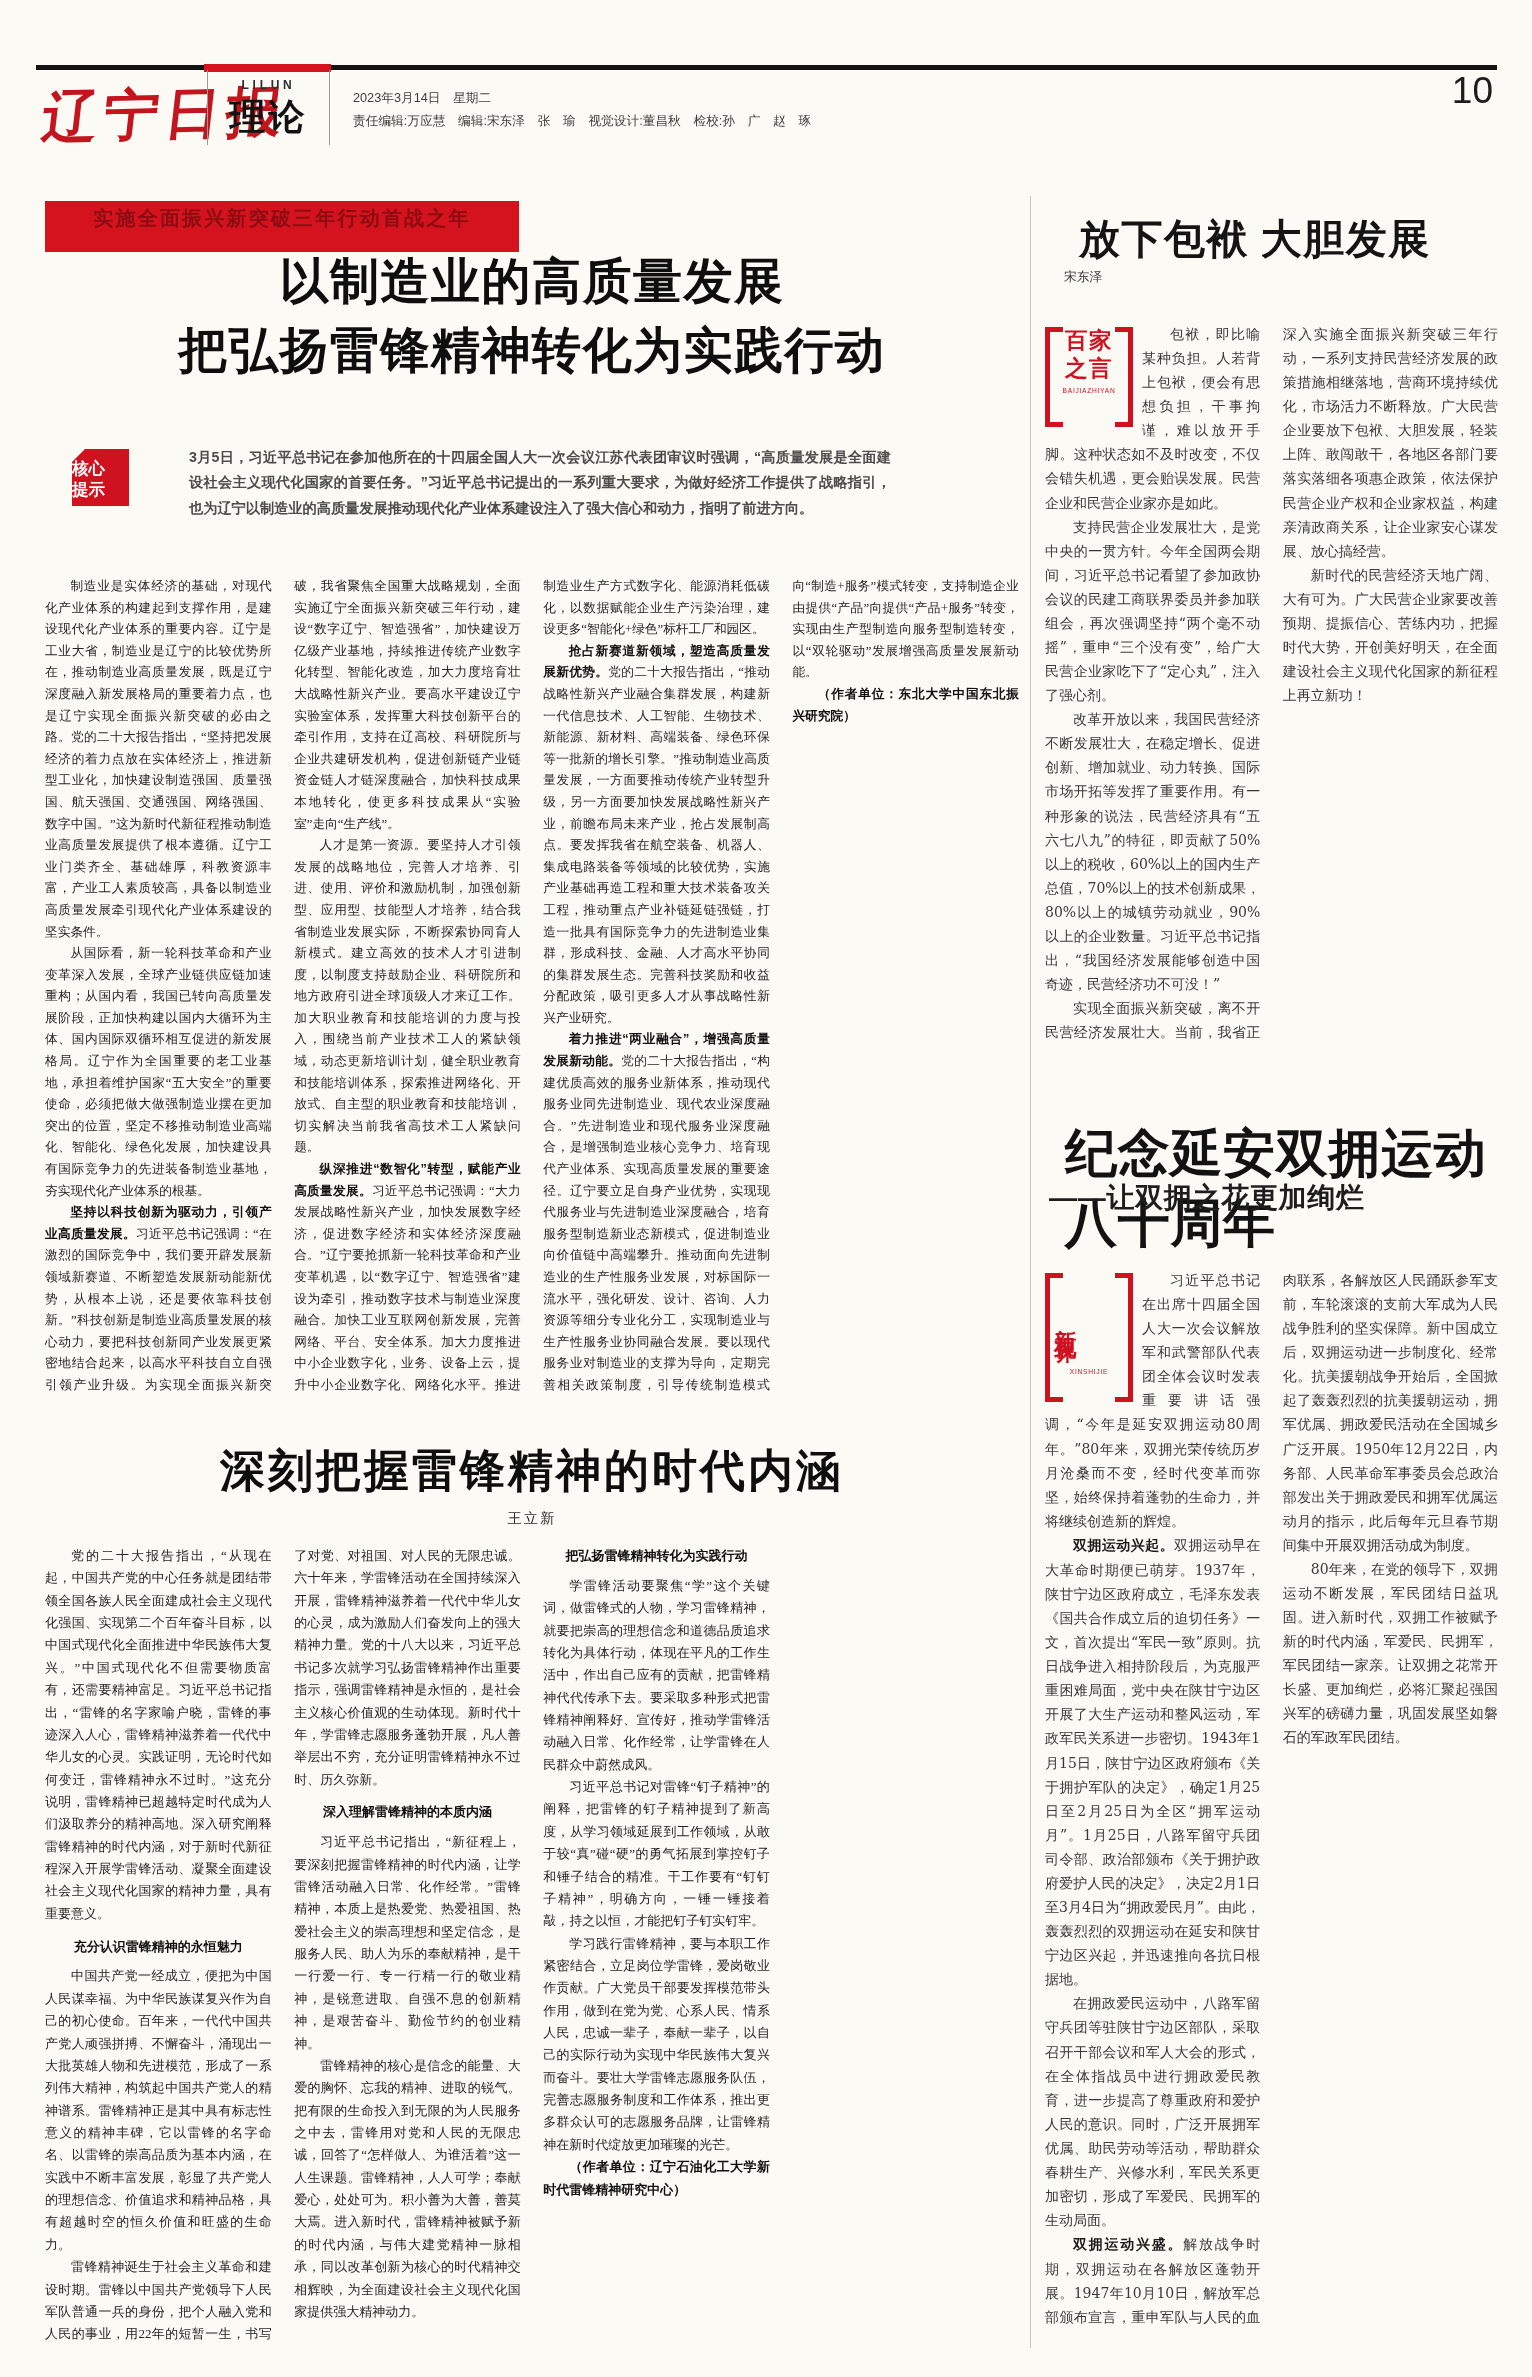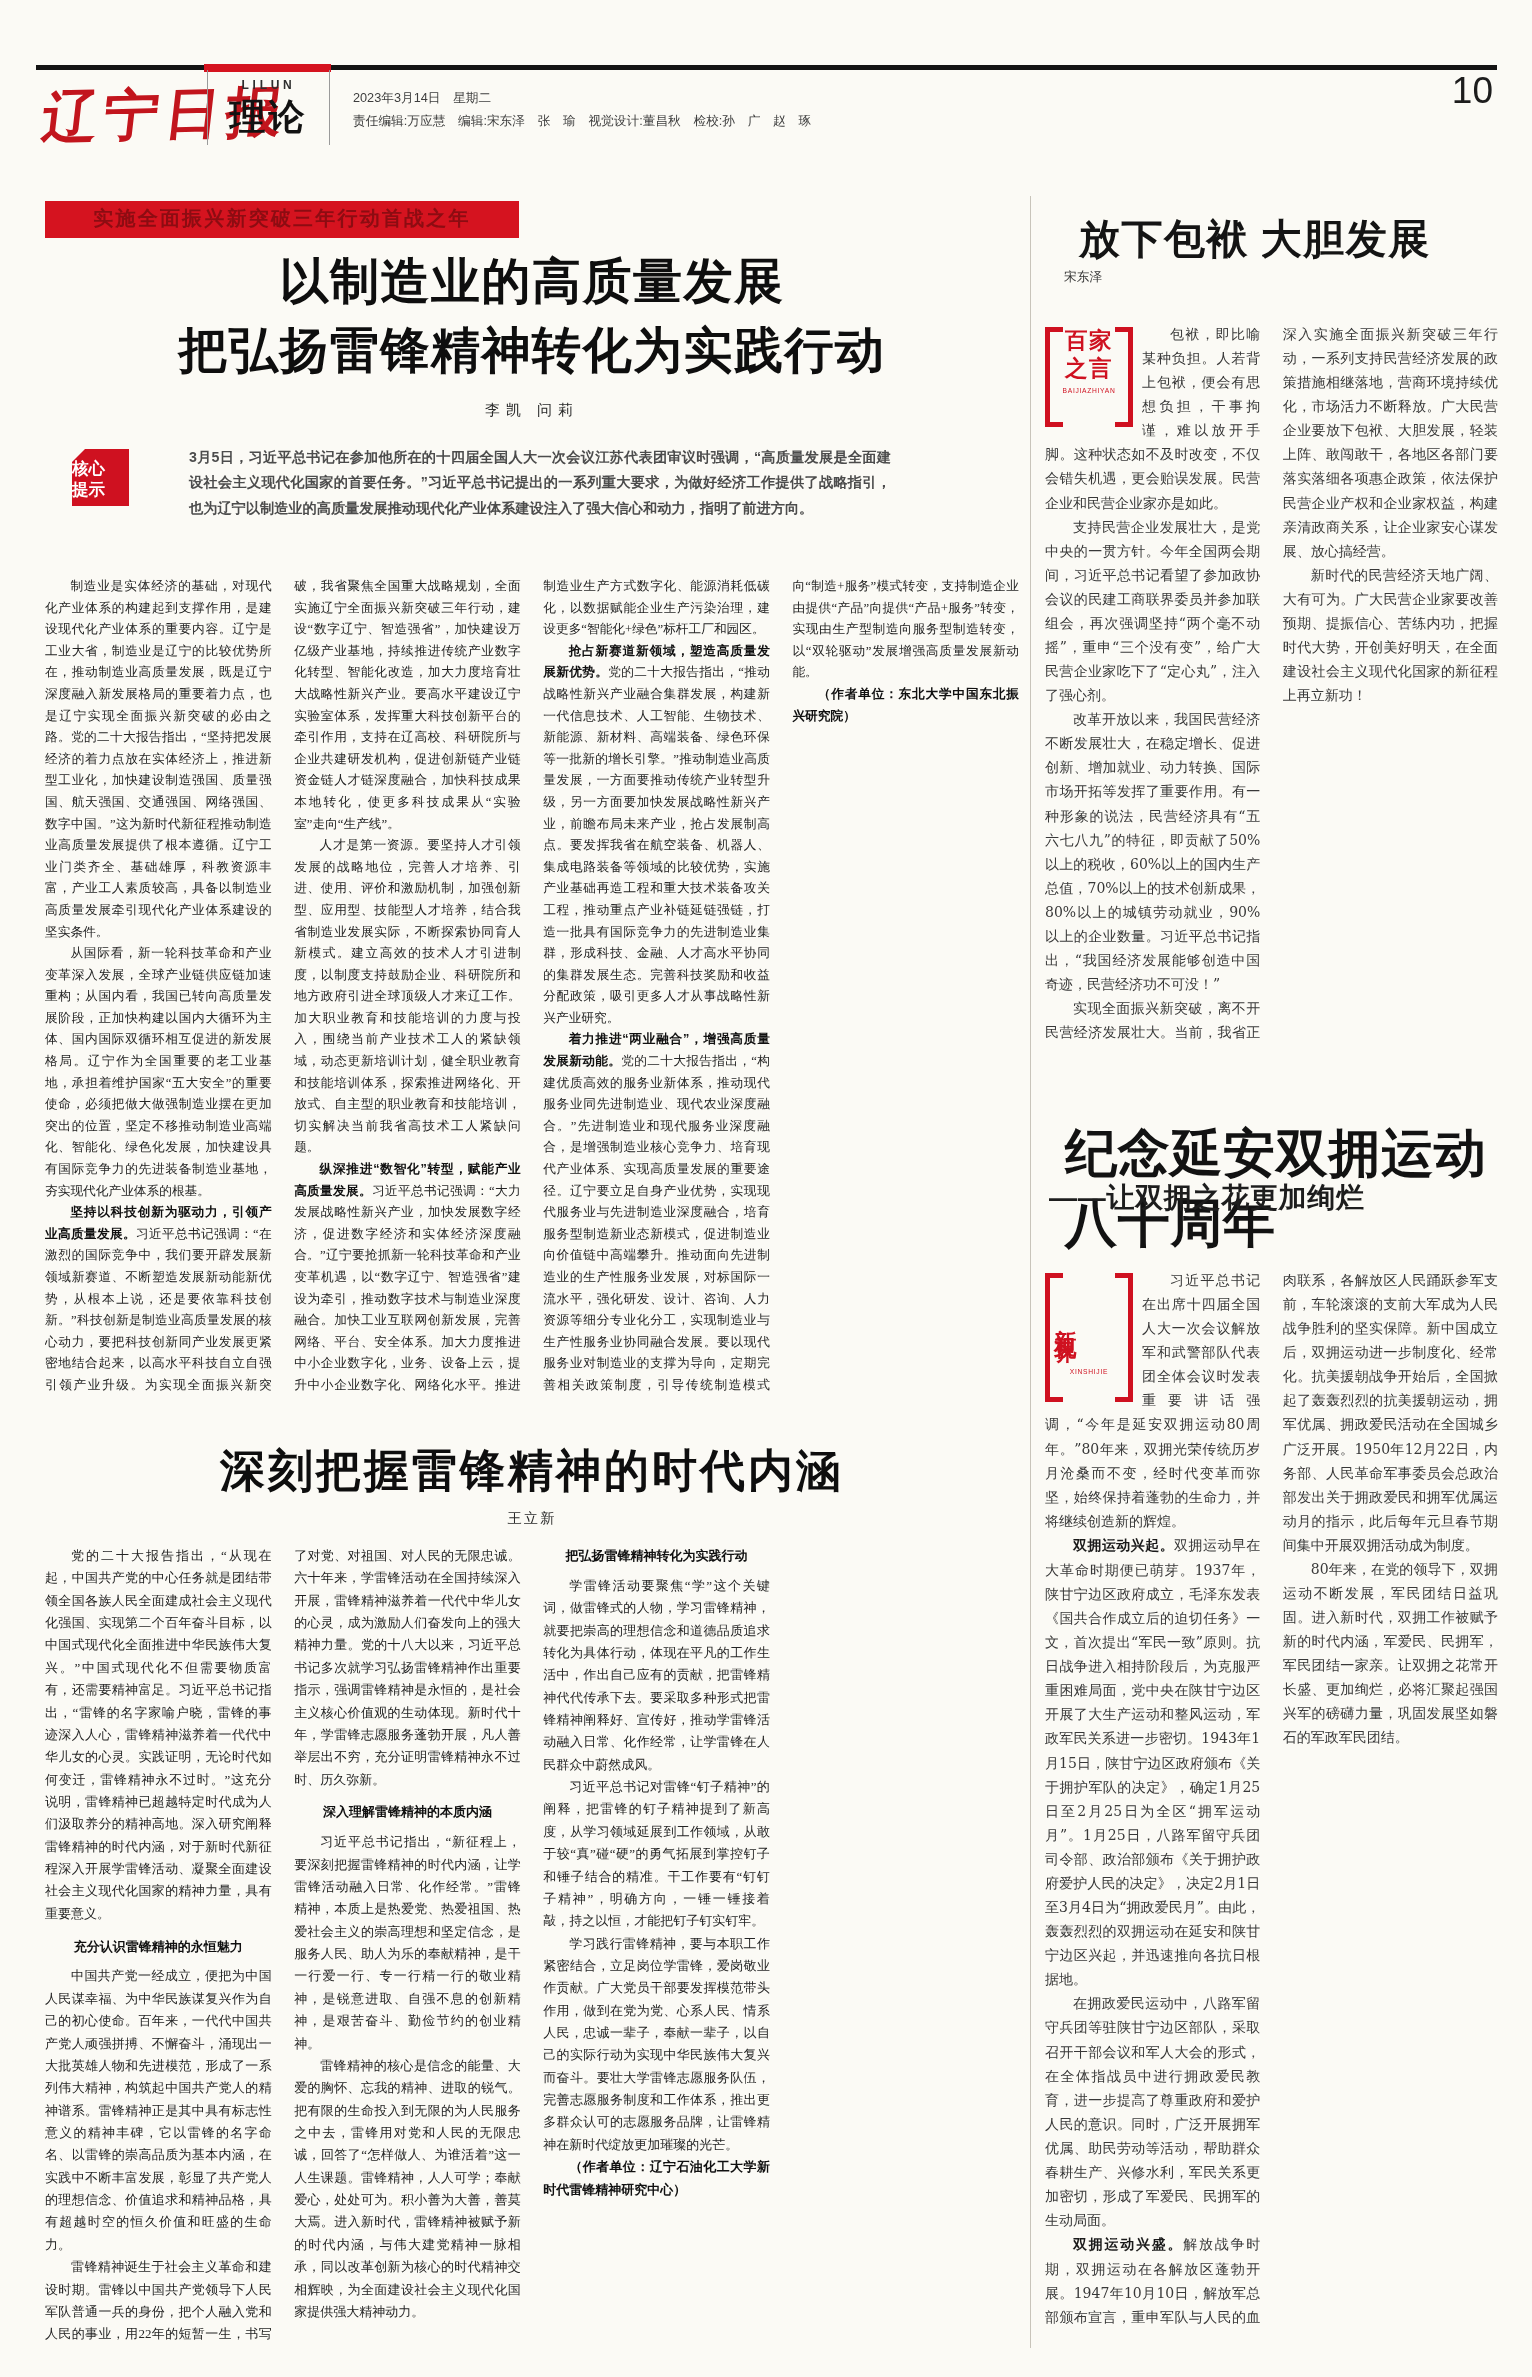--- a/index.html
+++ b/index.html
@@ -12,21 +12,21 @@
         font-size:55px;color:#c2151d;letter-spacing:6px;transform:skewX(-8deg) rotate(-1.5deg);}
   .secbox{position:absolute;left:207px;top:70px;width:121px;height:75px;
           border-left:0.7px solid #9a9a9a;border-right:0.7px solid #9a9a9a;text-align:center;}
   .secpinyin{font-size:12px;letter-spacing:3.7px;color:#2e2e2e;margin-top:7.5px;font-weight:bold;}
   .secname{font-size:36px;font-weight:900;color:#121212;margin-top:1.5px;letter-spacing:3px;}
   .dates{position:absolute;left:353px;top:87px;font-size:12.7px;color:#3d3d3d;line-height:23px;}
   .pagenum{position:absolute;right:40px;top:70px;font-size:37px;color:#1d1d1d;font-weight:500;}
   
   .vdiv{position:absolute;left:1030px;top:196px;width:0.7px;height:2152px;background:#c8c4ba;}
   
-  .kicker{position:absolute;left:45px;top:201px;width:474px;height:37px;background:#d5131f;
+  .kicker{position:absolute;left:45px;top:201px;width:474px;height:51px;background:#d5131f;
           color:#8c0c12;font-weight:bold;font-size:20px;text-align:center;line-height:35px;letter-spacing:2.2px;}
   .h1{position:absolute;left:45px;top:247px;width:974px;text-align:center;
       font-size:49px;font-weight:900;color:#0e0e0e;line-height:69px;letter-spacing:1.5px;margin:0;}
   .byline1{position:absolute;left:45px;top:401px;width:974px;text-align:center;
            font-size:15px;color:#2a2a2a;letter-spacing:6px;}
   .tipbadge{position:absolute;left:72px;top:449px;width:57px;height:57px;background:#cf1120;
             color:#fff;text-align:left;font-size:16.5px;font-weight:bold;line-height:21px;padding-top:9px;
             box-sizing:border-box;}
   .fold{position:absolute;left:0;top:0;width:0;height:0;border-left:13.5px solid #fbfaf5;
         border-bottom:13.5px solid transparent;}
@@ -93,21 +93,20 @@
   </div>
   <div class="pagenum">10</div>
 
   <div class="vdiv"></div>
 
   <div class="kicker">实施全面振兴新突破三年行动首战之年</div>
   <h1 class="h1">
     <span>以制造业的高质量发展</span><br>
     <span>把弘扬雷锋精神转化为实践行动</span>
   </h1>
-  <div class="byline1">李凯 问莉</div>
 
   <div class="tipbadge">
     <span class="fold"></span>
     <div>核心</div>
     <div>提示</div>
   </div>
   <p class="tiptext">3月5日，习近平总书记在参加他所在的十四届全国人大一次会议江苏代表团审议时强调，“高质量发展是全面建设社会主义现代化国家的首要任务。”习近平总书记提出的一系列重大要求，为做好经济工作提供了战略指引，也为辽宁以制造业的高质量发展推动现代化产业体系建设注入了强大信心和动力，指明了前进方向。</p>
 
   <div class="a1body colbody">
     <p class="bp"><span>制造业是实体经济的基础，对现代化产业体系的构建起到支撑作用，是建设现代化产业体系的重要内容。辽宁是工业大省，制造业是辽宁的比较优势所在，推动制造业高质量发展，既是辽宁深度融入新发展格局的重要着力点，也是辽宁实现全面振兴新突破的必由之路。党的二十大报告指出，“坚持把发展经济的着力点放在实体经济上，推进新型工业化，加快建设制造强国、质量强国、航天强国、交通强国、网络强国、数字中国。”这为新时代新征程推动制造业高质量发展提供了根本遵循。辽宁工业门类齐全、基础雄厚，科教资源丰富，产业工人素质较高，具备以制造业高质量发展牵引现代化产业体系建设的坚实条件。</span></p>

